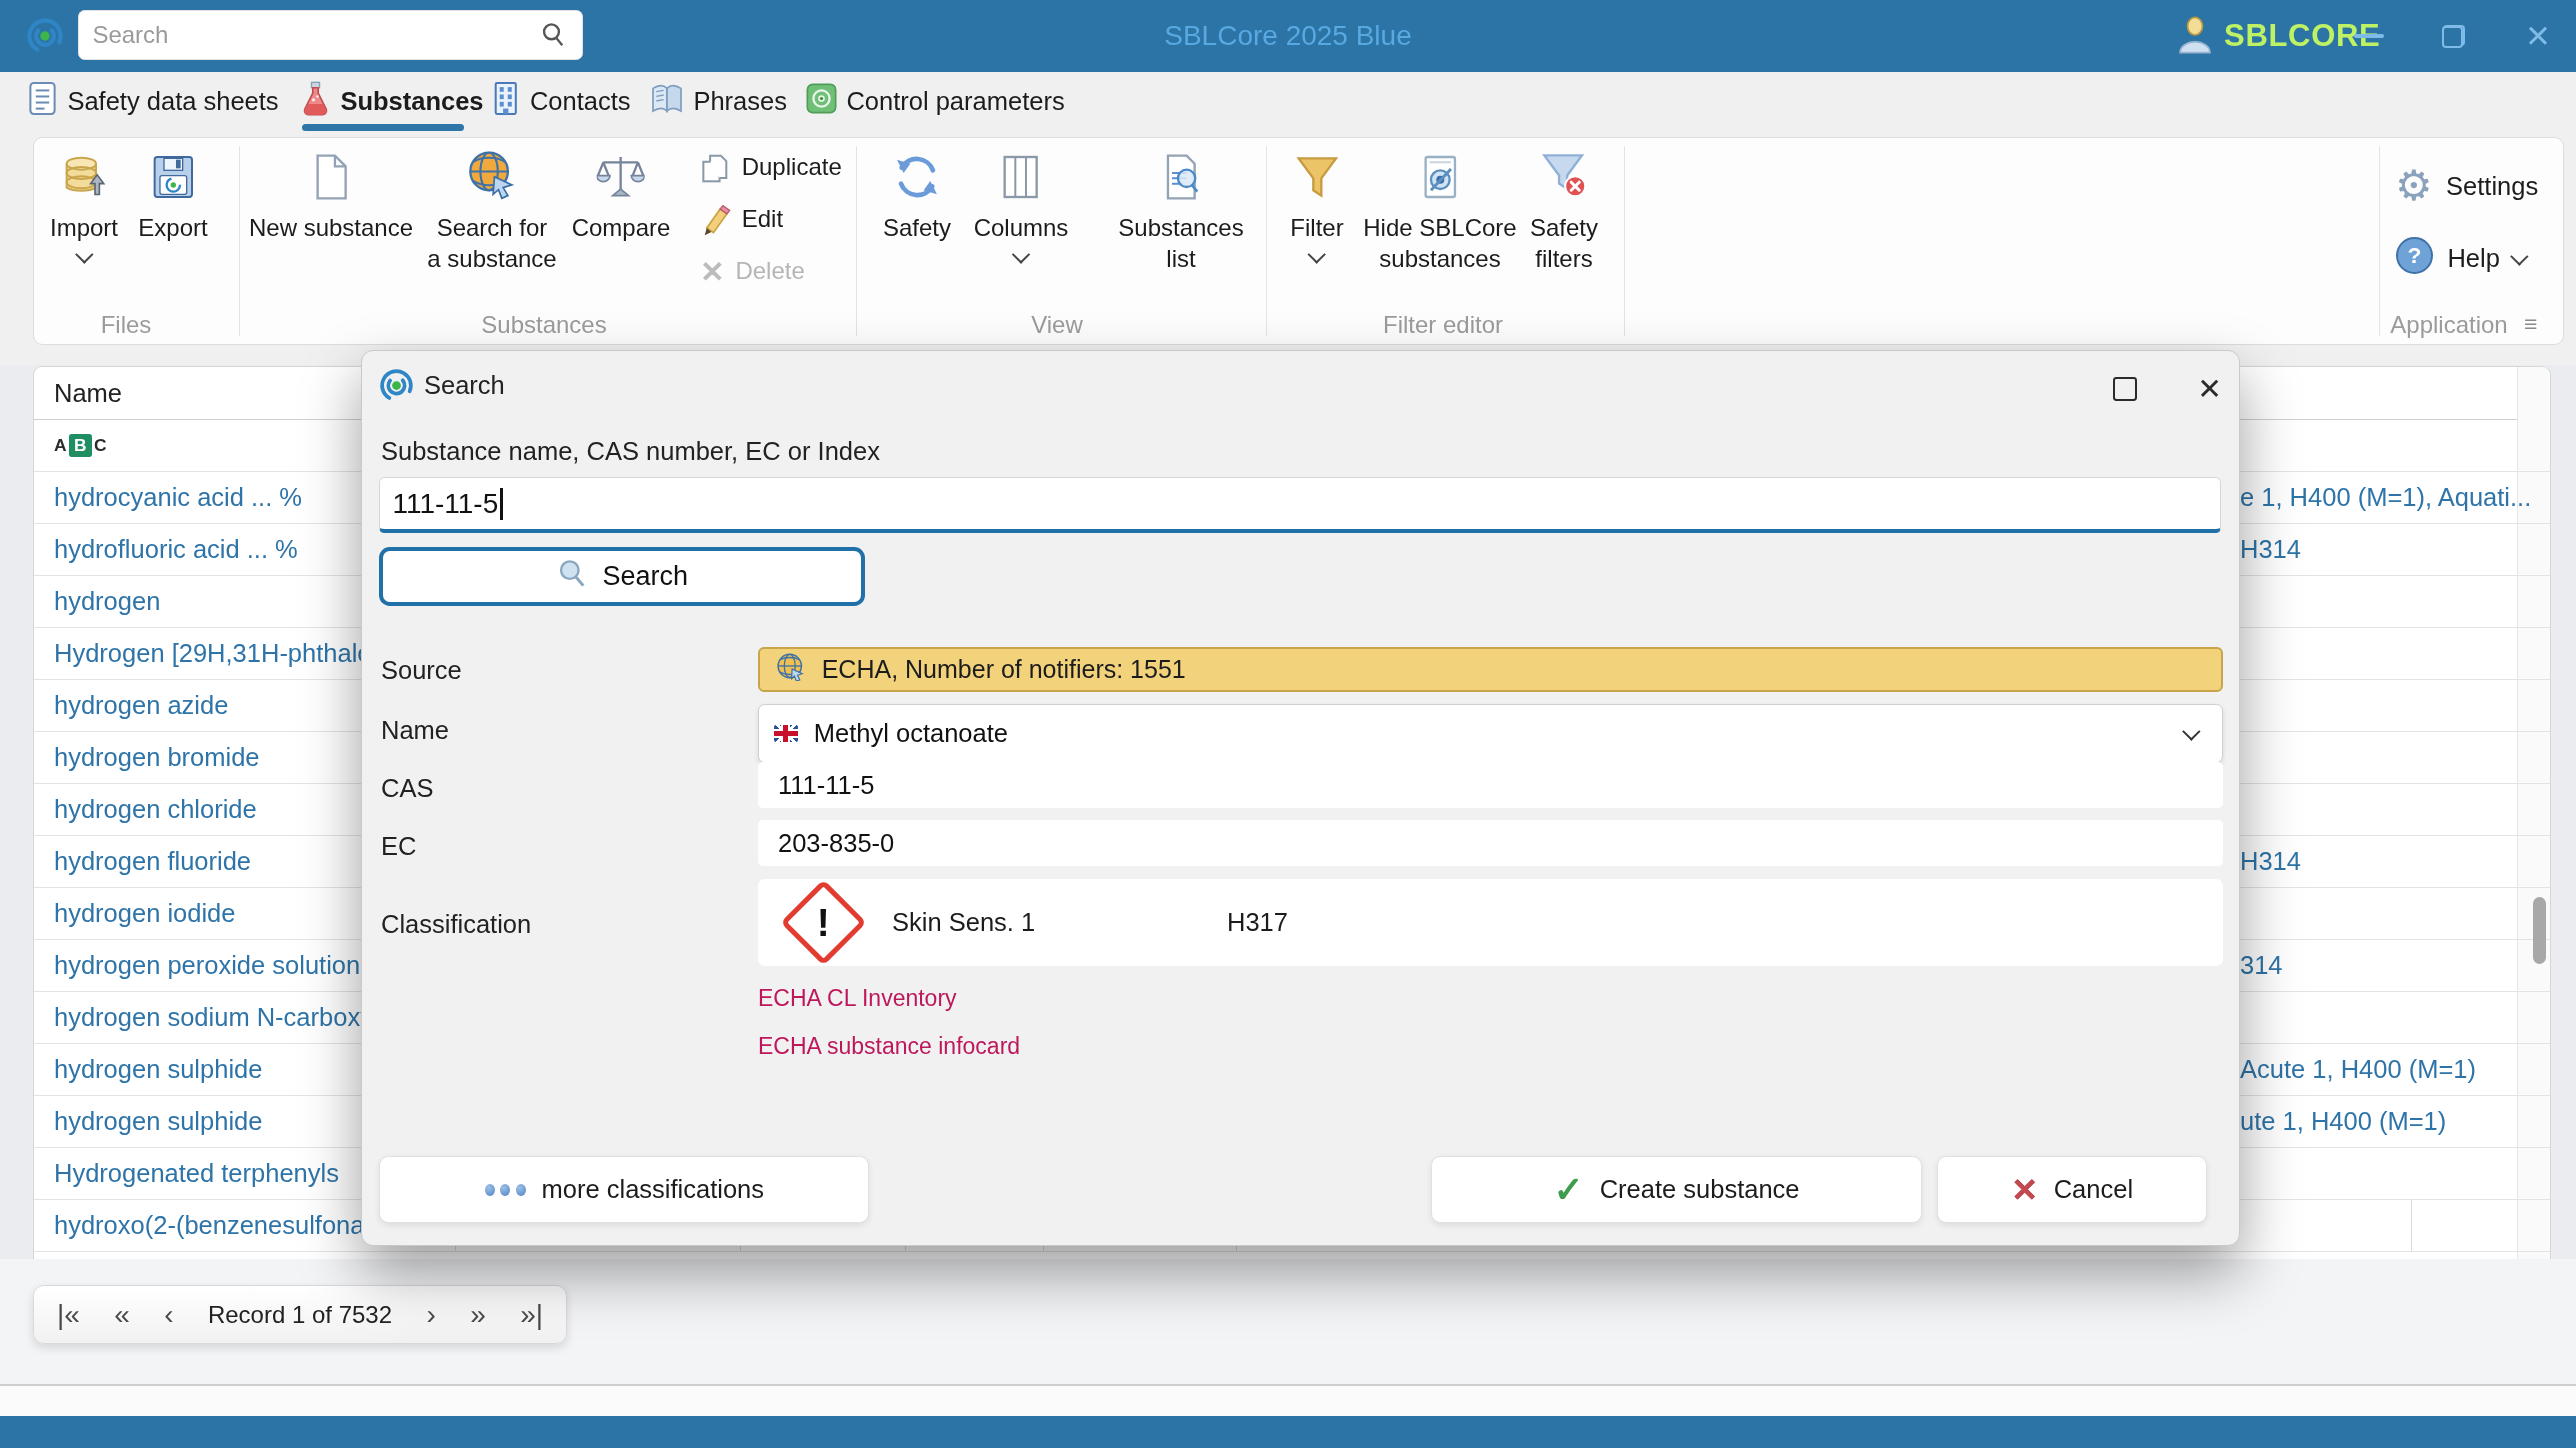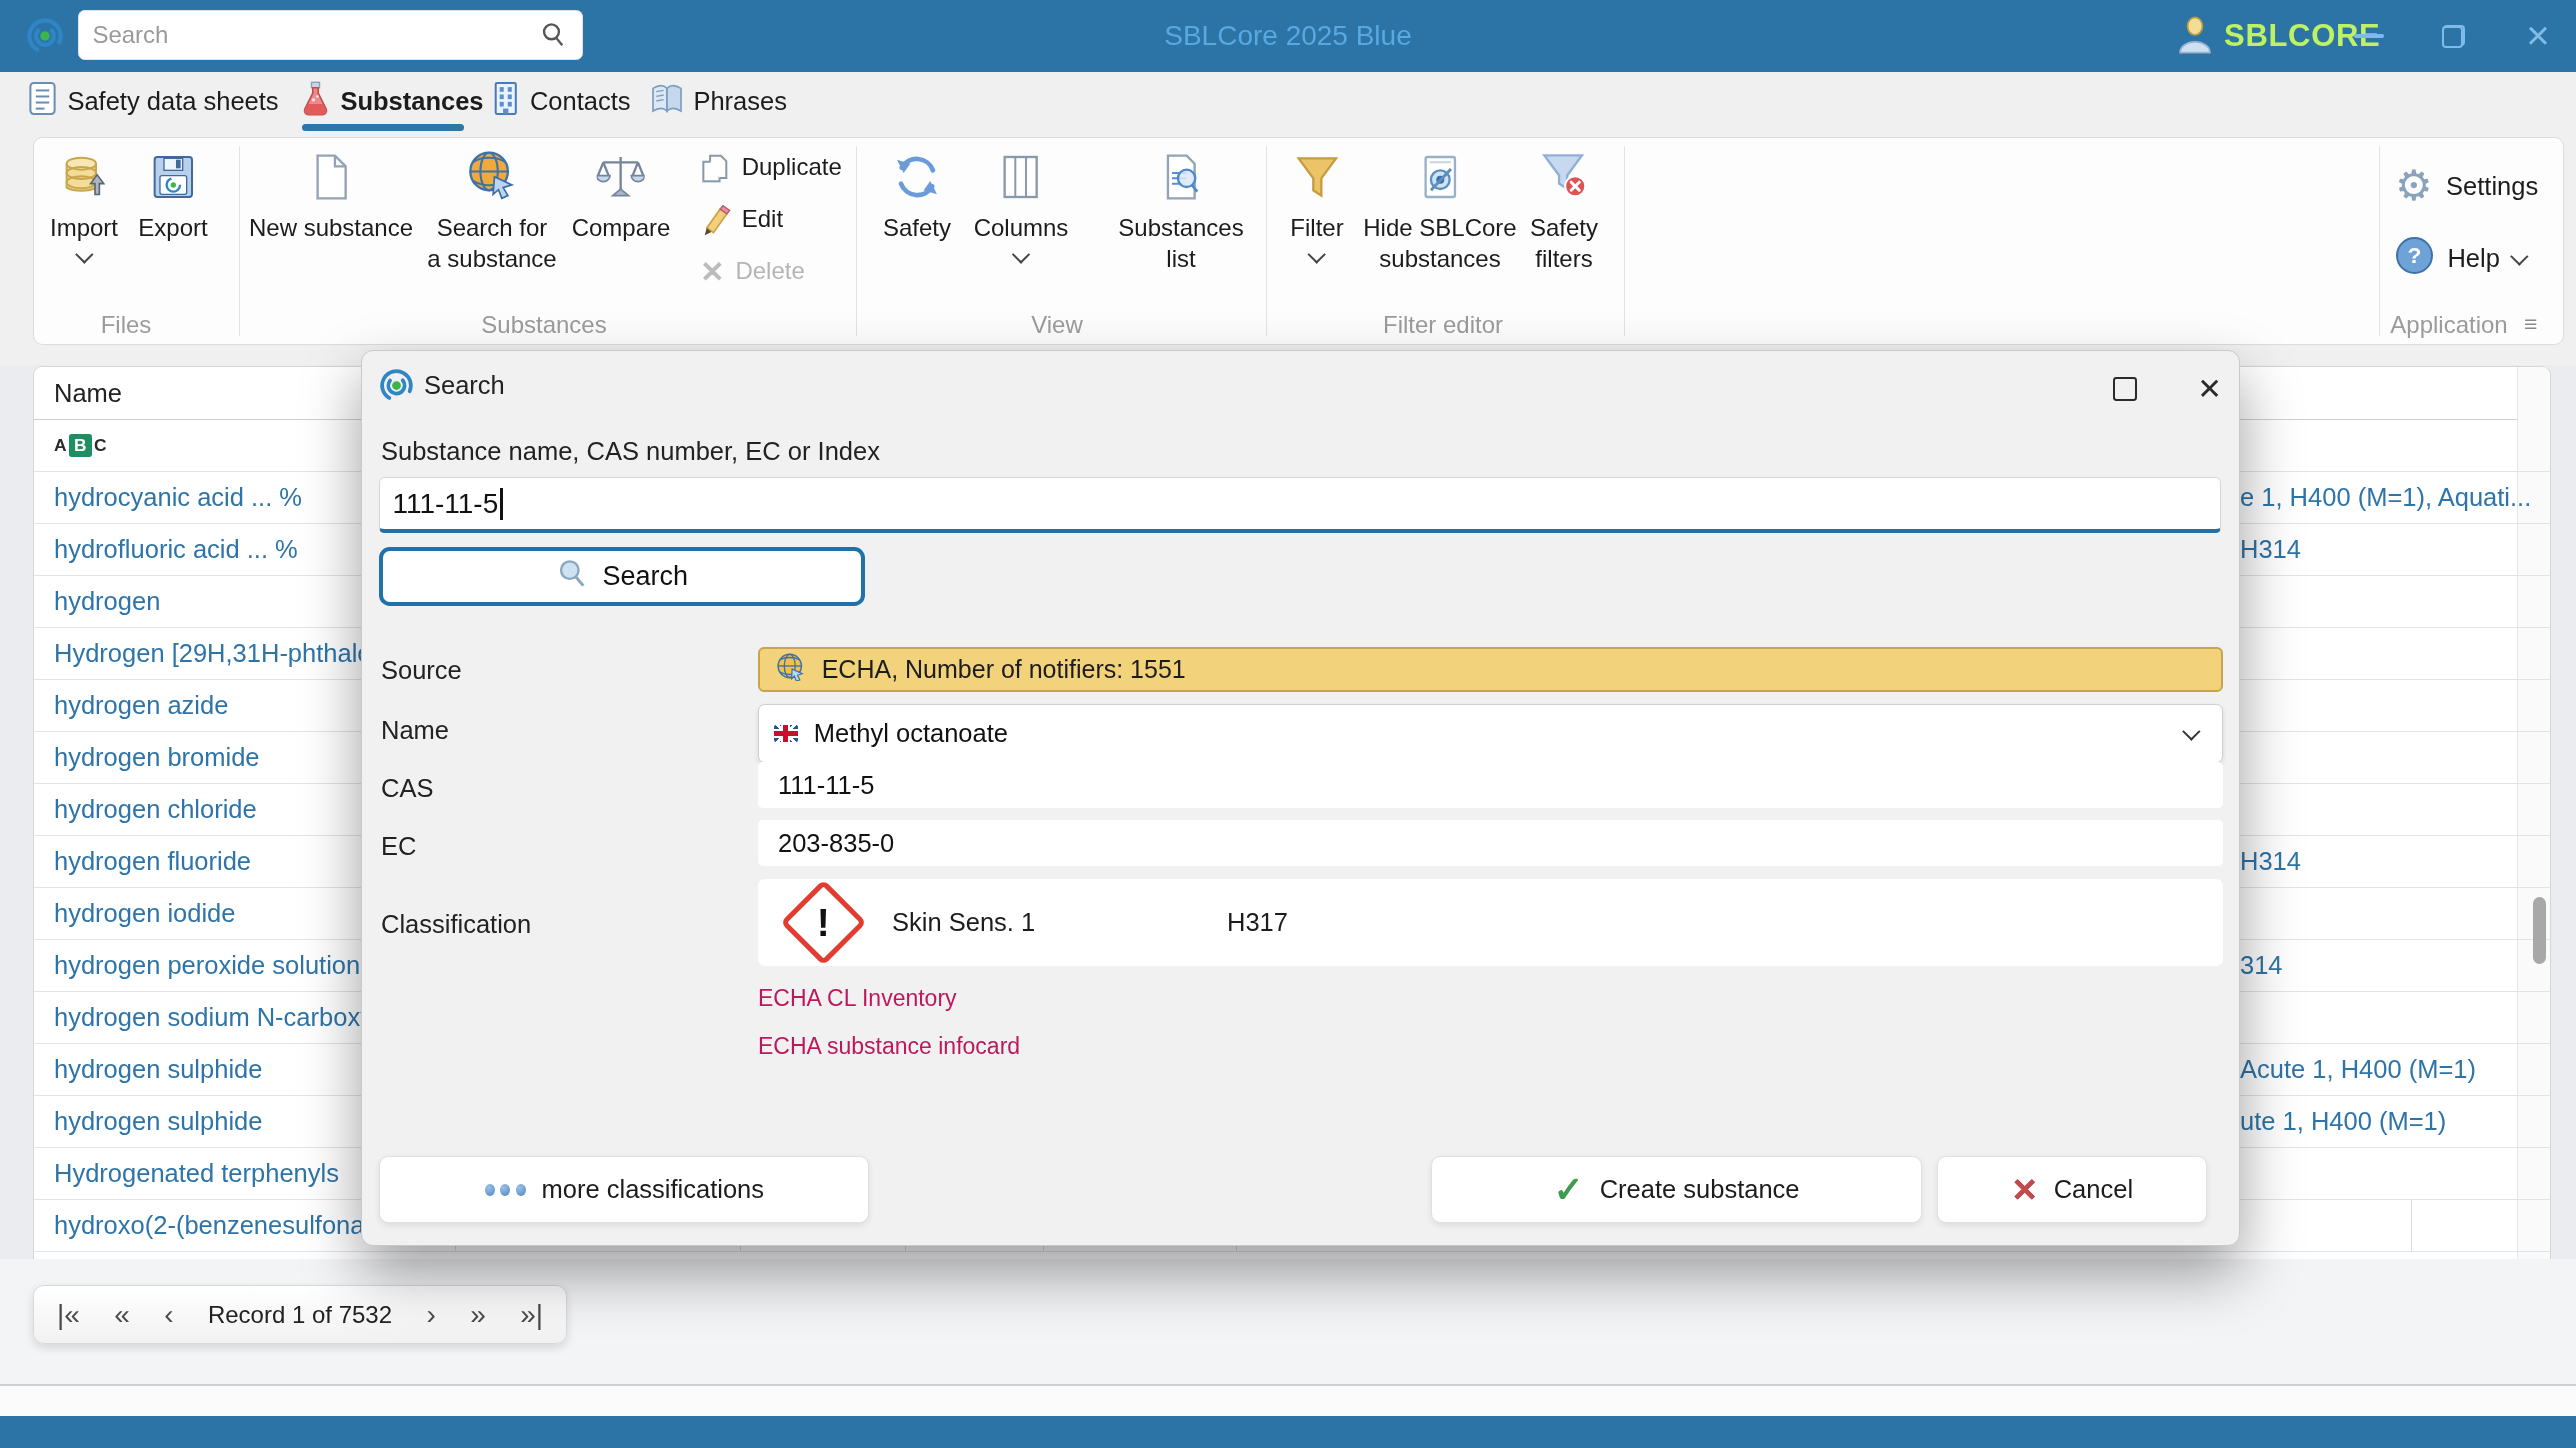--- a/index.html
+++ b/index.html
@@ -225,20 +225,31 @@
       <svg width="34" height="32" viewBox="0 0 50 48">
           <path d="M4,8 C12,3 20,3 25,8 V42 C20,37 12,37 4,42 z" fill="#dce8f4" stroke="#7d9cc0" stroke-width="2.5"></path>
           <path d="M46,8 C38,3 30,3 25,8 V42 C30,37 38,37 46,42 z" fill="#c6d8ec" stroke="#7d9cc0" stroke-width="2.5"></path>
           <line x1="9" y1="13" x2="20" y2="11" stroke="#7d9cc0" stroke-width="2"></line>
           <line x1="9" y1="20" x2="20" y2="18" stroke="#7d9cc0" stroke-width="2"></line>
           <line x1="9" y1="27" x2="20" y2="25" stroke="#7d9cc0" stroke-width="2"></line>
         </svg>
     </span>
     <span class="tab-label">Phrases</span>
   </div>
+  <div class="tab" style="left:806px">
+    <span>
+      <svg width="31" height="31" viewBox="0 0 46 46">
+          <rect x="2" y="2" width="42" height="42" rx="8" fill="#6fbf77" stroke="#4e9e57" stroke-width="2.5"></rect>
+          <circle cx="23" cy="23" r="12" fill="none" stroke="#e8f5e9" stroke-width="3.5"></circle>
+          <circle cx="23" cy="23" r="5" fill="#e8f5e9"></circle>
+          <circle cx="23" cy="23" r="2.4" fill="#2f8f3a"></circle>
+        </svg>
+    </span>
+    <span class="tab-label">Control parameters</span>
+  </div>
   <div id="tab-underline"></div>
 </div>
 
 <div id="ribbonzone">
  <div id="ribbon">
   <div class="rdiv" style="left:205px"></div>
   <div class="rdiv" style="left:822px"></div>
   <div class="rdiv" style="left:1232px"></div>
   <div class="rdiv" style="left:1590px"></div>
   <div class="rdiv" style="left:2345px"></div>

